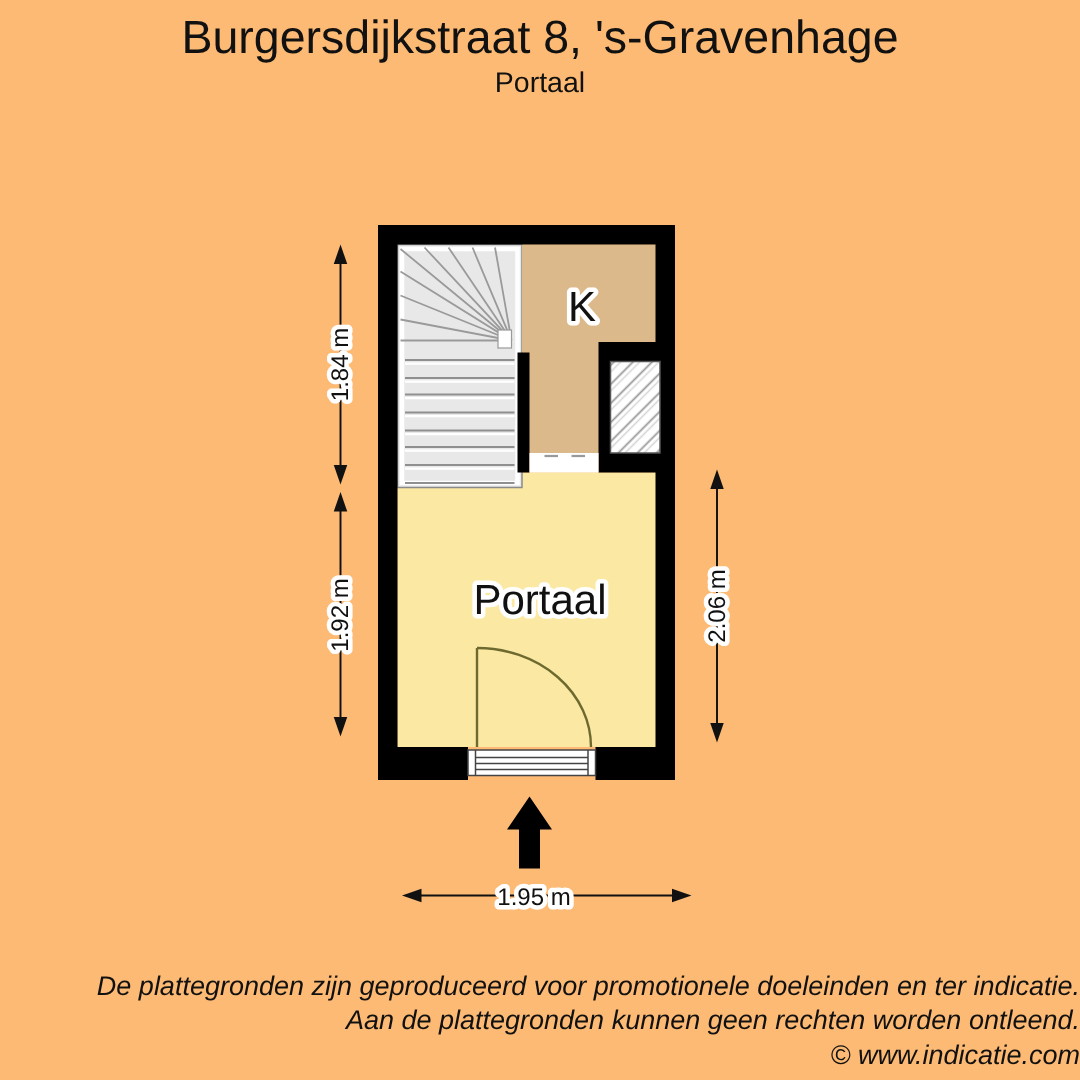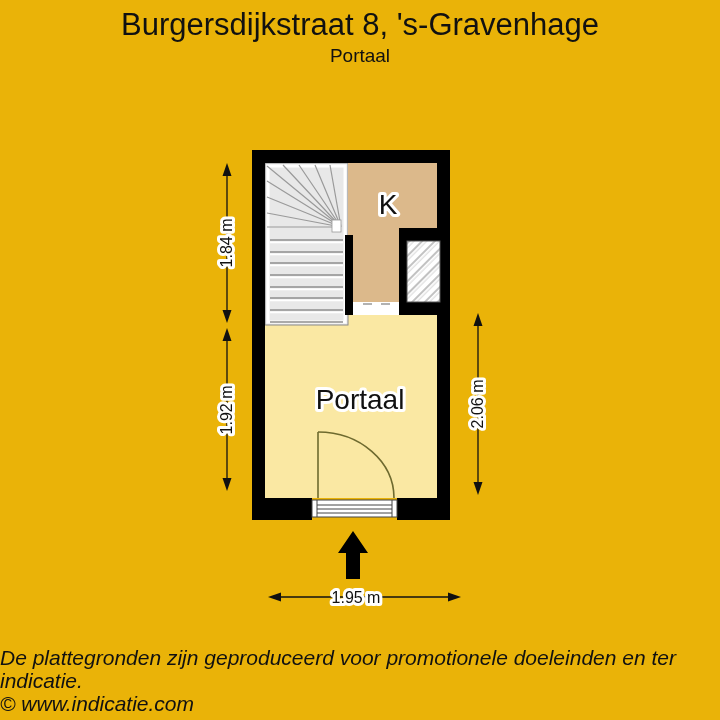--- a/index.html
+++ b/index.html
@@ -1,31 +1,31 @@
 <!DOCTYPE html>
 <html><head>
 <meta charset="utf-8">
 <style>
   html,body{margin:0;padding:0;background:#fff;}
   .page{
-    position:relative;width:720px;height:720px;background:#eab308;overflow:hidden;
+    position:relative;width:720px;height:720px;background:#fdba74;overflow:hidden;
     font-family:"Liberation Sans", sans-serif;color:#111;
   }
   header{position:absolute;top:0;left:0;width:720px;text-align:center;}
   h1{margin:7px 0 2px 0;font-size:31px;font-weight:400;letter-spacing:0;}
   .subtitle{font-size:19px;font-weight:400;}
   svg.plan{position:absolute;top:0;left:0;}
   .halo{paint-order:stroke;stroke:#ffffff;stroke-linejoin:round;}
   .room-label{font-size:28px;fill:#111;stroke-width:6px;}
   .dim-label{font-size:16px;fill:#111;stroke-width:6px;}
   .dims line{stroke:#111;stroke-width:1.3px;}
   .dims polygon{fill:#111;stroke:none;}
   footer{
-    position:absolute;top:646px;left:0;width:720px;text-align:left;
-    font-style:italic;font-size:21px;line-height:23px;
+    position:absolute;top:646px;left:0;width:720px;text-align:right;
+    font-style:italic;font-size:18px;line-height:23px;
   }
 </style>
 </head>
 <body>
 
 <div class="page">
 
   <header>
     <h1>Burgersdijkstraat 8, 's-Gravenhage</h1>
     <div class="subtitle">Portaal</div>
@@ -124,16 +124,17 @@
           <polygon points="461,597 448,592.5 448,601.5"></polygon>
           <text class="dim-label halo" x="356" y="603" text-anchor="middle">1.95 m</text>
         </g>
 
       </g>
     </g>
   </svg>
 
   <footer>
     <div>De plattegronden zijn geproduceerd voor promotionele doeleinden en ter indicatie.</div>
+    <div>Aan de plattegronden kunnen geen rechten worden ontleend.</div>
     <div>© www.indicatie.com</div>
   </footer>
 
 </div>
 
 </body></html>

